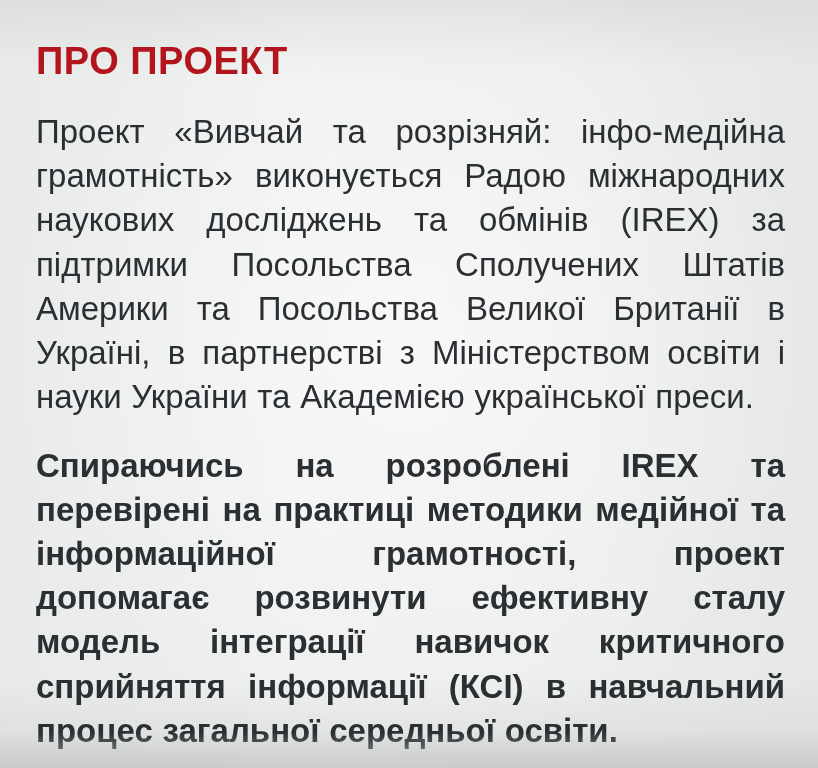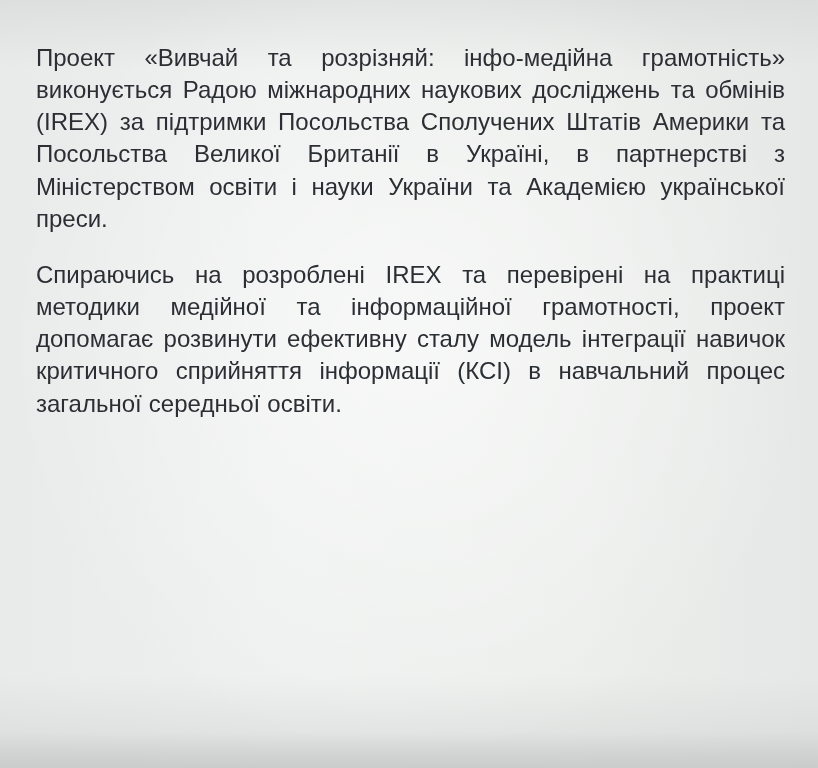--- a/index.html
+++ b/index.html
@@ -39,44 +39,46 @@
     color: #b3151d;
     font-size: 38px;
     font-weight: bold;
     letter-spacing: 0.5px;
     line-height: 1.0;
     margin: 0 0 30px 0;
     text-transform: uppercase;
   }
   .body-text {
     color: #2b2f33;
-    font-size: 24px;
+    font-size: 33px;
     line-height: 1.34;
     text-align: justify;
     margin: 0 0 24px 0;
     word-spacing: 0.5px;
   }
   .body-text:last-child {
     margin-bottom: 8px;
+    font-weight: bold;
   }
   .bottom-edge {
     position: absolute;
     left: 0;
     right: 0;
     bottom: 0;
     height: 36px;
     background: linear-gradient(180deg, rgba(200,203,202,0) 0%, rgba(196,199,198,0.75) 100%);
     pointer-events: none;
   }
 </style>
 </head>
 <body>
 
 <div class="page">
   <div class="content">
+    <h1 class="heading">ПРО ПРОЕКТ</h1>
 
     <p class="body-text">Проект «Вивчай та розрізняй: інфо-медійна грамотність» виконується Радою міжнародних наукових досліджень та обмінів (IREX) за підтримки Посольства Сполучених Штатів Америки та Посольства Великої Британії в Україні, в партнерстві з Міністерством освіти і науки України та Академією української преси.</p>
 
 
     <p class="body-text">Спираючись на розроблені IREX та перевірені на практиці методики медійної та інформаційної грамотності, проект допомагає розвинути ефективну сталу модель інтеграції навичок критичного сприйняття інформації (КСІ) в навчальний процес загальної середньої освіти.</p>
   </div>
   <div class="bottom-edge"></div>
 </div>
 
 </body></html>

